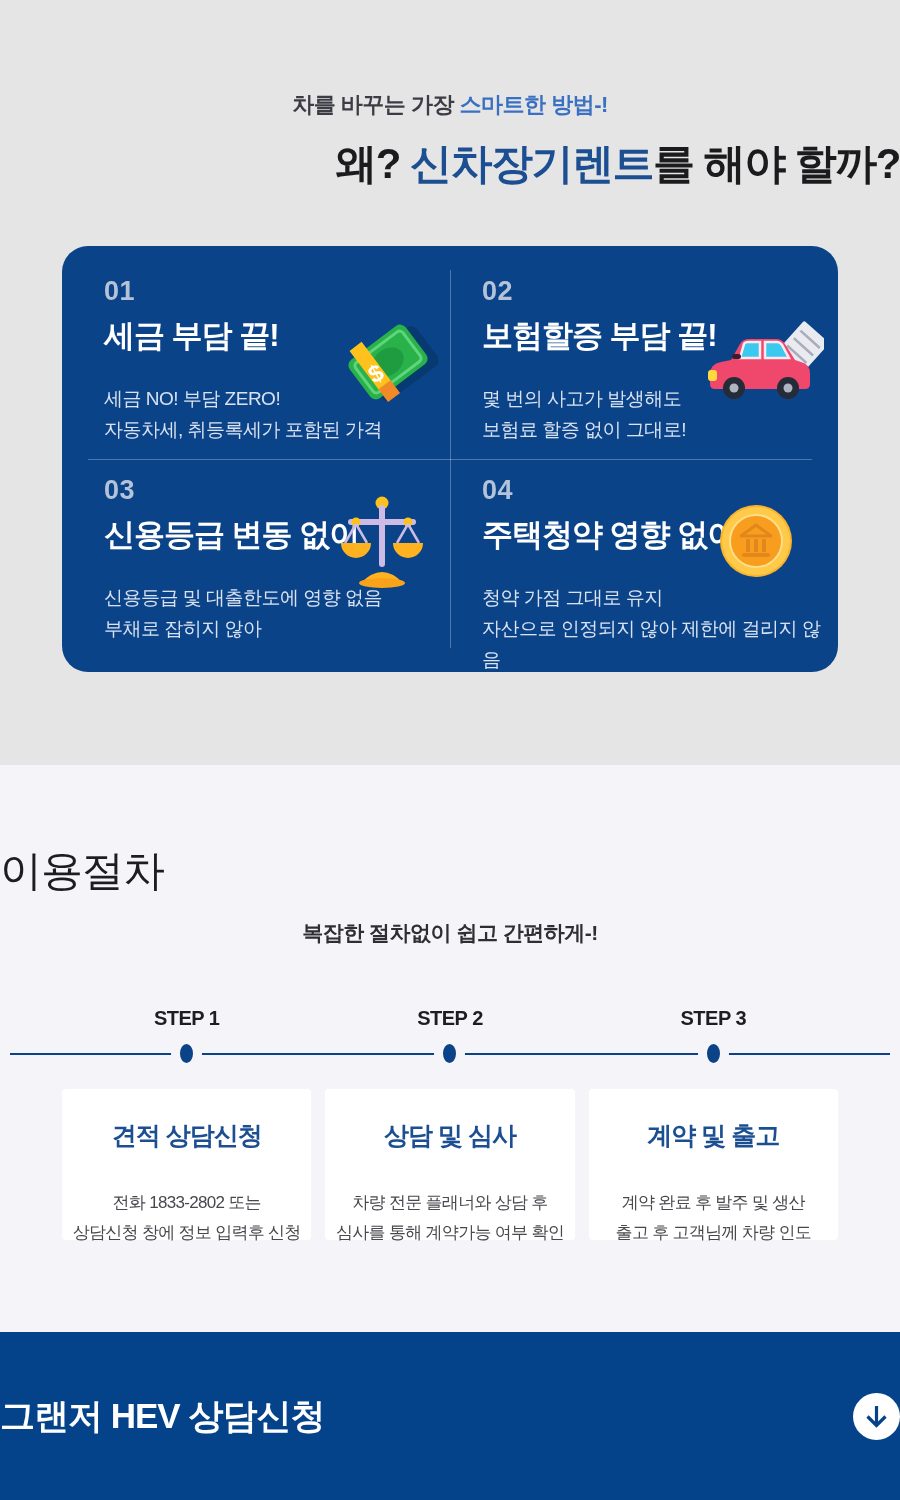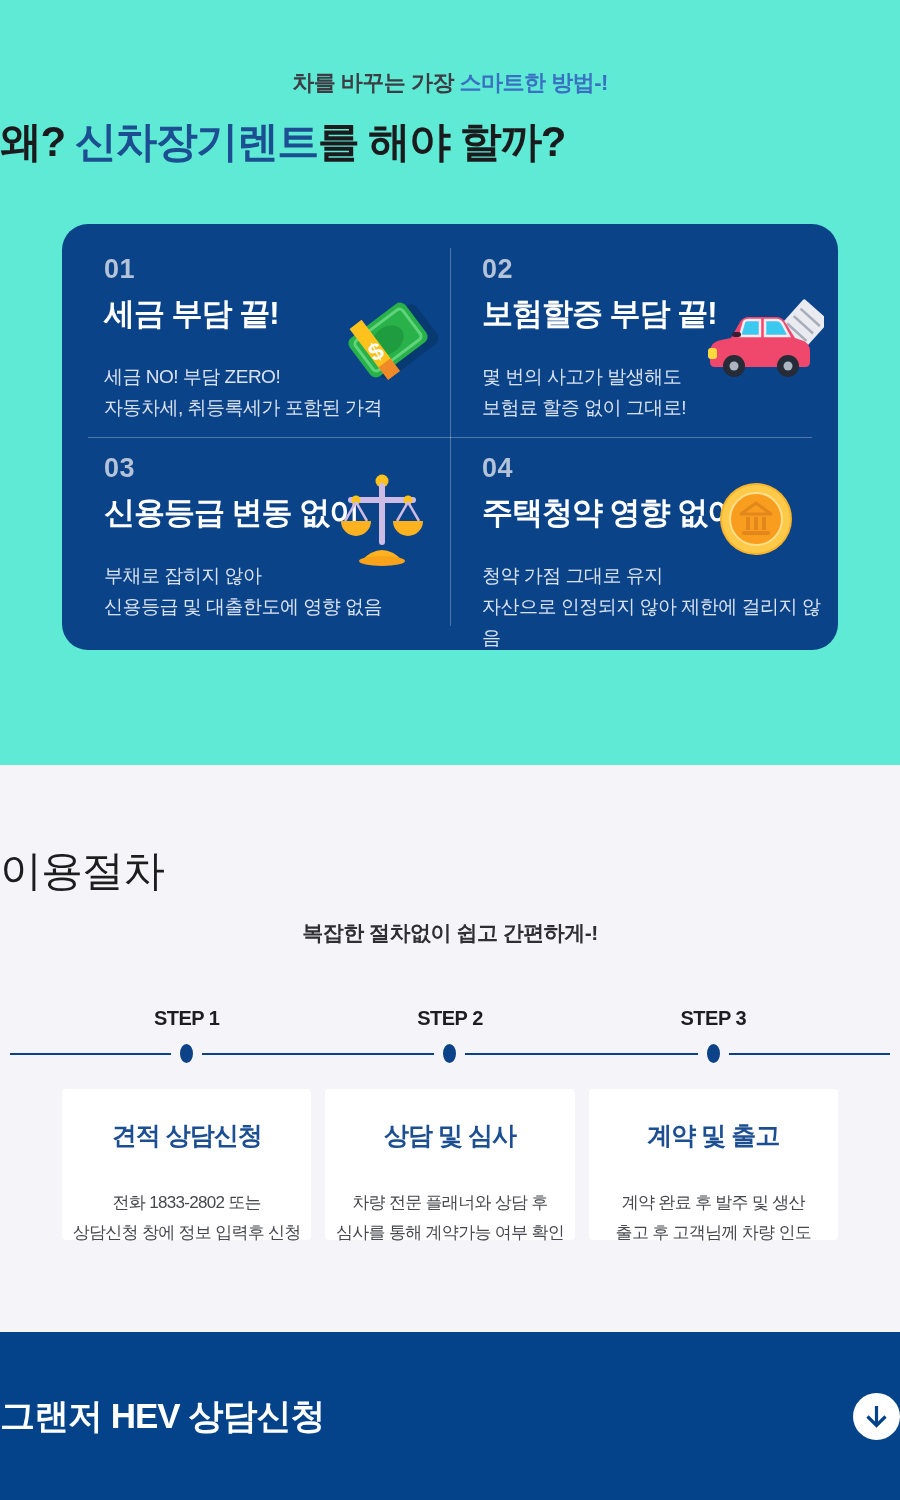--- a/index.html
+++ b/index.html
@@ -4,24 +4,24 @@
 <style>
   * { margin:0; padding:0; box-sizing:border-box; }
   html,body { width:900px; }
   body {
     font-family: "Liberation Sans", "DejaVu Sans", sans-serif;
     background:#ffffff; width:900px; height:1500px; overflow:hidden;
   }
   .page { width:900px; height:1500px; display:flex; flex-direction:column; }
 
   
-  .hero { background:#5eead4; padding-top:68px; height:765px; }
+  .hero { background:#e5e5e5; padding-top:90px; height:765px; }
   .tagline { text-align:center; font-size:22px; font-weight:700; color:#3c3c44; letter-spacing:-0.5px; }
   .tagline .accent { color:#3a70c2; }
-  .hero-title { text-align:left; font-size:42px; font-weight:800; color:#1b1b1e; letter-spacing:-1.5px; margin-top:16px; }
+  .hero-title { text-align:right; font-size:42px; font-weight:800; color:#1b1b1e; letter-spacing:-1.5px; margin-top:16px; }
   .hero-title .accent { color:#1c4e92; }
 
   .panel {
     position:relative; width:776px; height:426px; margin:54px auto 0;
     background:#0b4389; border-radius:26px;
     display:grid; grid-template-columns:1fr 1fr; grid-template-rows:1fr 1fr;
   }
   .divider-v { position:absolute; left:50%; top:24px; bottom:24px; width:1px; background:rgba(255,255,255,0.28); }
   .divider-h { position:absolute; top:50%; left:26px; right:26px; height:1px; background:rgba(255,255,255,0.28); }
   .cell { position:relative; padding:30px 0 0 42px; }
@@ -123,22 +123,22 @@
             <circle cx="84" cy="72" r="11" fill="#262b38"></circle>
               <circle cx="84" cy="72" r="4.5" fill="#aeb5c2"></circle>
           </svg>
         </span>
       </div>
 
       <div class="cell">
         <div class="num">03</div>
         <div class="b-title">신용등급 변동 없이</div>
         <div class="b-body">
+          <div>신용등급 및 대출한도에 영향 없음</div>
           <div>부채로 잡히지 않아</div>
-          <div>신용등급 및 대출한도에 영향 없음</div>
         </div>
         <span class="b-icon icon-scales">
           <svg width="96" height="100" viewBox="0 0 96 100">
             <circle cx="48" cy="12" r="6.5" fill="#ffc21c"></circle>
             <rect x="45" y="14" width="6" height="62" rx="3" fill="#cdbbe6"></rect>
             <rect x="14" y="28" width="68" height="6" rx="3" fill="#cdbbe6"></rect>
             <circle cx="22" cy="31" r="4.5" fill="#ffc21c"></circle>
             <circle cx="74" cy="31" r="4.5" fill="#ffc21c"></circle>
             <path d="M22 33 L11 52 M22 33 L33 52" stroke="#cdbbe6" stroke-width="2.5" fill="none"></path>
             <path d="M74 33 L63 52 M74 33 L85 52" stroke="#cdbbe6" stroke-width="2.5" fill="none"></path>

